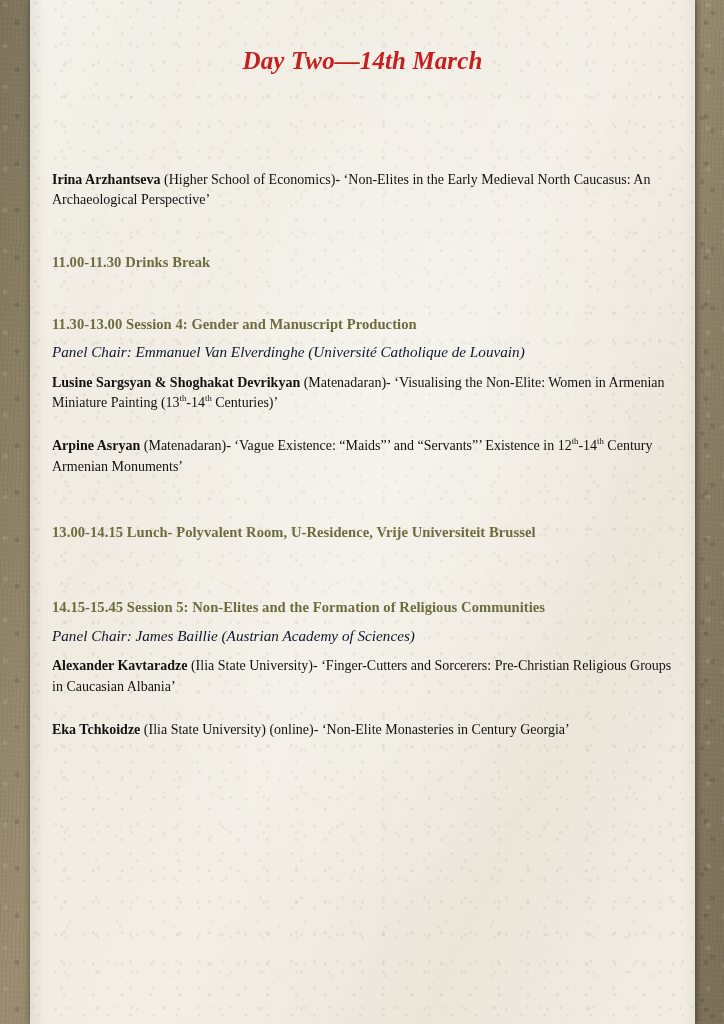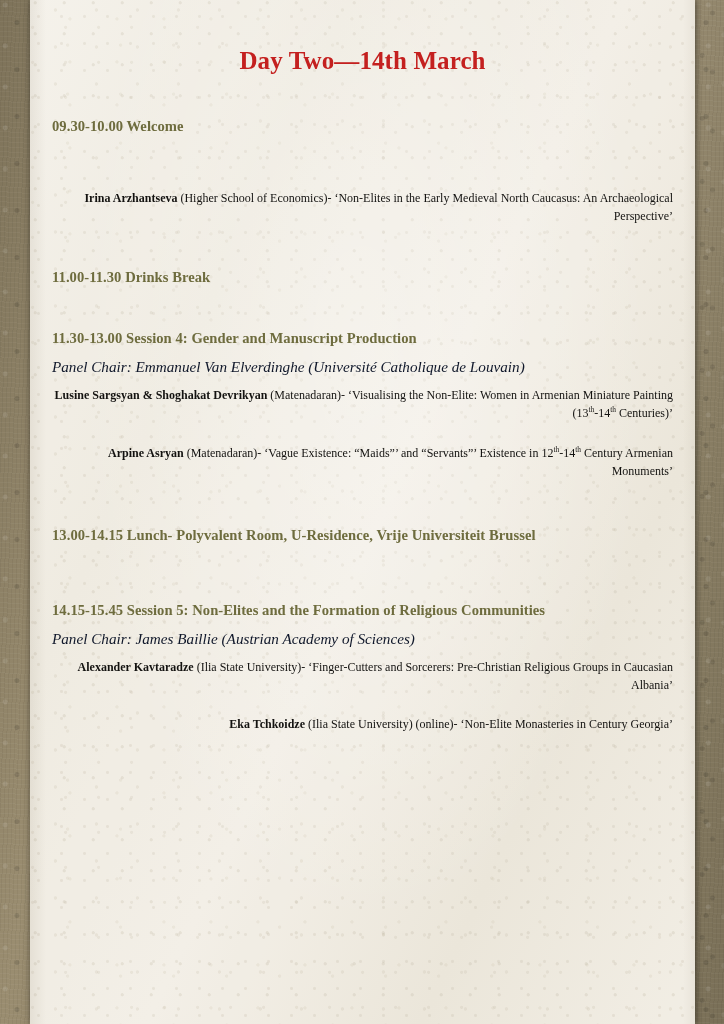--- a/index.html
+++ b/index.html
@@ -82,20 +82,21 @@
 
   
   .doc-title {
     color: #c4201f;
     font-weight: bold;
     font-size: 25px;
     text-align: center;
     letter-spacing: .1px;
     margin: 47px 0 0 0;
     line-height: 1.1;
+    font-style: italic;
   }
 
   .block { margin: 0; }
 
   .session-head {
     color: #6e6c3e;
     font-weight: bold;
     font-size: 14.6px;
     line-height: 1.42;
     letter-spacing: .05px;
@@ -103,23 +104,23 @@
 
   .chair {
     color: #0f172a;
     font-style: italic;
     font-size: 15.2px;
     line-height: 1.46;
   }
 
   .entry {
     color: #131210;
-    font-size: 12px;
+    font-size: 14px;
     line-height: 1.48;
-    text-align: right;
+    text-align: left;
   }
   .entry b { font-weight: bold; }
 
   .note {
     color: #131210;
     font-size: 15.3px;
     line-height: 1.48;
   }
 
   sup {
@@ -140,23 +141,20 @@
   <div id="paper-texture"></div>
   <div id="paper-shade"></div>
 
   <div id="content">
 
     <h1 class="doc-title">Day Two—14th March</h1>
 
     <div class="gap-lg"></div>
 
     <div id="schedule-root">
-        <div class="block">
-          <div class="session-head">09.30-10.00 Welcome</div>
-        </div>
         <div style="height: 41px;"></div>
         <div class="block">
           <div style="height: 13px;"></div>
           <div class="entry"><b>Irina Arzhantseva</b><span> (Higher School of Economics)- ‘Non-Elites in the Early Medieval North Caucasus: An Archaeological Perspective’</span></div>
         </div>
         <div style="height: 41px;"></div>
         <div class="block">
           <div class="session-head">11.00-11.30 Drinks Break</div>
         </div>
         <div style="height: 41px;"></div>

